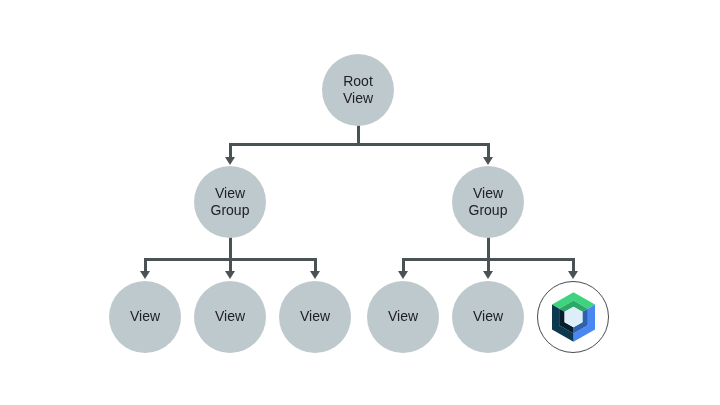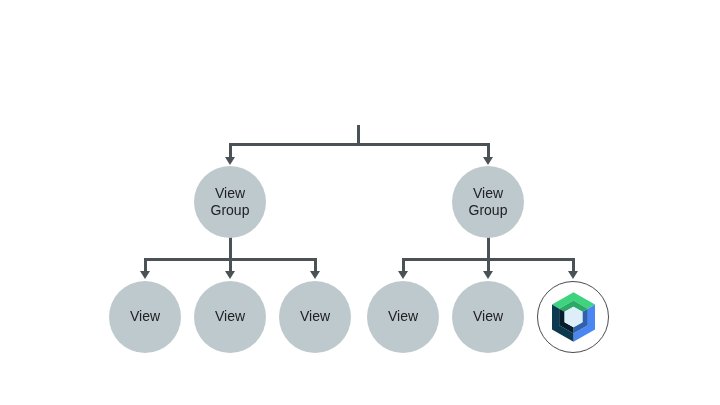--- a/index.html
+++ b/index.html
@@ -71,20 +71,23 @@
     <div class="vline" style="left:488px;top:237px;height:23px;"></div>
     <div class="hline" style="left:401.5px;top:259px;width:173px;"></div>
     <div class="vline" style="left:403px;top:257.5px;height:13.5px;"></div>
     <div class="vline" style="left:488px;top:257.5px;height:13.5px;"></div>
     <div class="vline" style="left:573px;top:257.5px;height:13.5px;"></div>
     <div class="arrow" style="left:403px;top:271px;"></div>
     <div class="arrow" style="left:488px;top:271px;"></div>
     <div class="arrow" style="left:573px;top:271px;"></div>
   </div>
 
+  <div class="node" style="left:358px;top:90px;">
+    <span class="lbl">Root View</span>
+  </div>
 
   <div class="node" style="left:230px;top:202px;">
     <span class="lbl">View Group</span>
   </div>
 
   <div class="node" style="left:488px;top:202px;">
     <span class="lbl">View Group</span>
   </div>
 
   <div class="node" style="left:145px;top:317px;">

